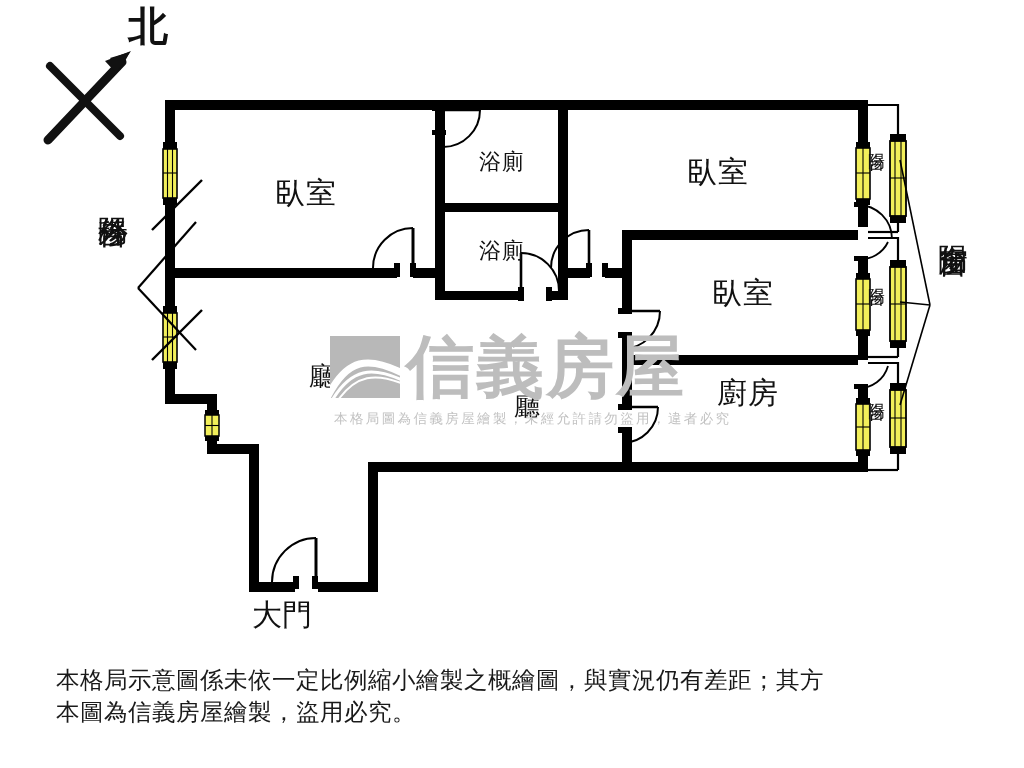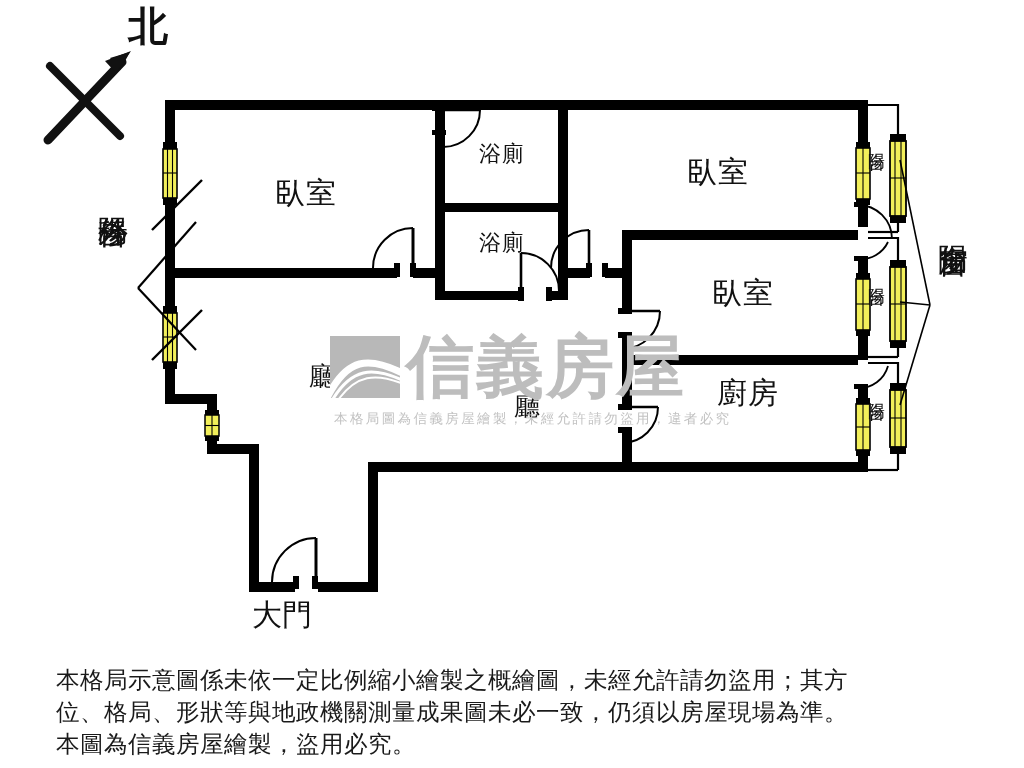--- a/index.html
+++ b/index.html
@@ -35,20 +35,21 @@
     color: #111111;
     font-family: "DejaVu Serif", "Liberation Serif", serif;
   }
   .room-label {
     font-size: 30px;
     letter-spacing: 1px;
   }
   .small-room-label {
     font-size: 22px;
     letter-spacing: 1px;
+    margin-top: 8px;
   }
   .hall-label {
     font-size: 26px;
     letter-spacing: 0px;
   }
   .vert {
     writing-mode: vertical-rl;
     text-orientation: upright;
   }
   .north-label {
@@ -403,18 +404,17 @@
         <path d="M 2 46 C 22 4 44 0 84 22" stroke="#ffffff" stroke-width="7" fill="none"></path>
         <path d="M 6 50 C 26 14 48 10 86 30" stroke="#ffffff" stroke-width="3" fill="none"></path>
         <path d="M 10 52 C 30 20 52 16 88 34" stroke="#ffffff" stroke-width="2" fill="none"></path>
       </svg>
     </div>
     <div id="wm-text">信義房屋</div>
     <div id="wm-sub">本格局圖為信義房屋繪製，未經允許請勿盜用，違者必究</div>
   </div>
 
   <div id="disclaimer">
-    <div>本格局示意圖係未依一定比例縮小繪製之概繪圖，未經允許請勿盜用；其方</div>
-    <div>位、格局、形狀等與地政機關測量成果圖未必一致，仍須以房屋現場為準。</div>
+    <div>本格局示意圖係未依一定比例縮小繪製之概繪圖，與實況仍有差距；其方</div>
     <div>本圖為信義房屋繪製，盜用必究。</div>
   </div>
 
 </div>
 
 </body></html>

